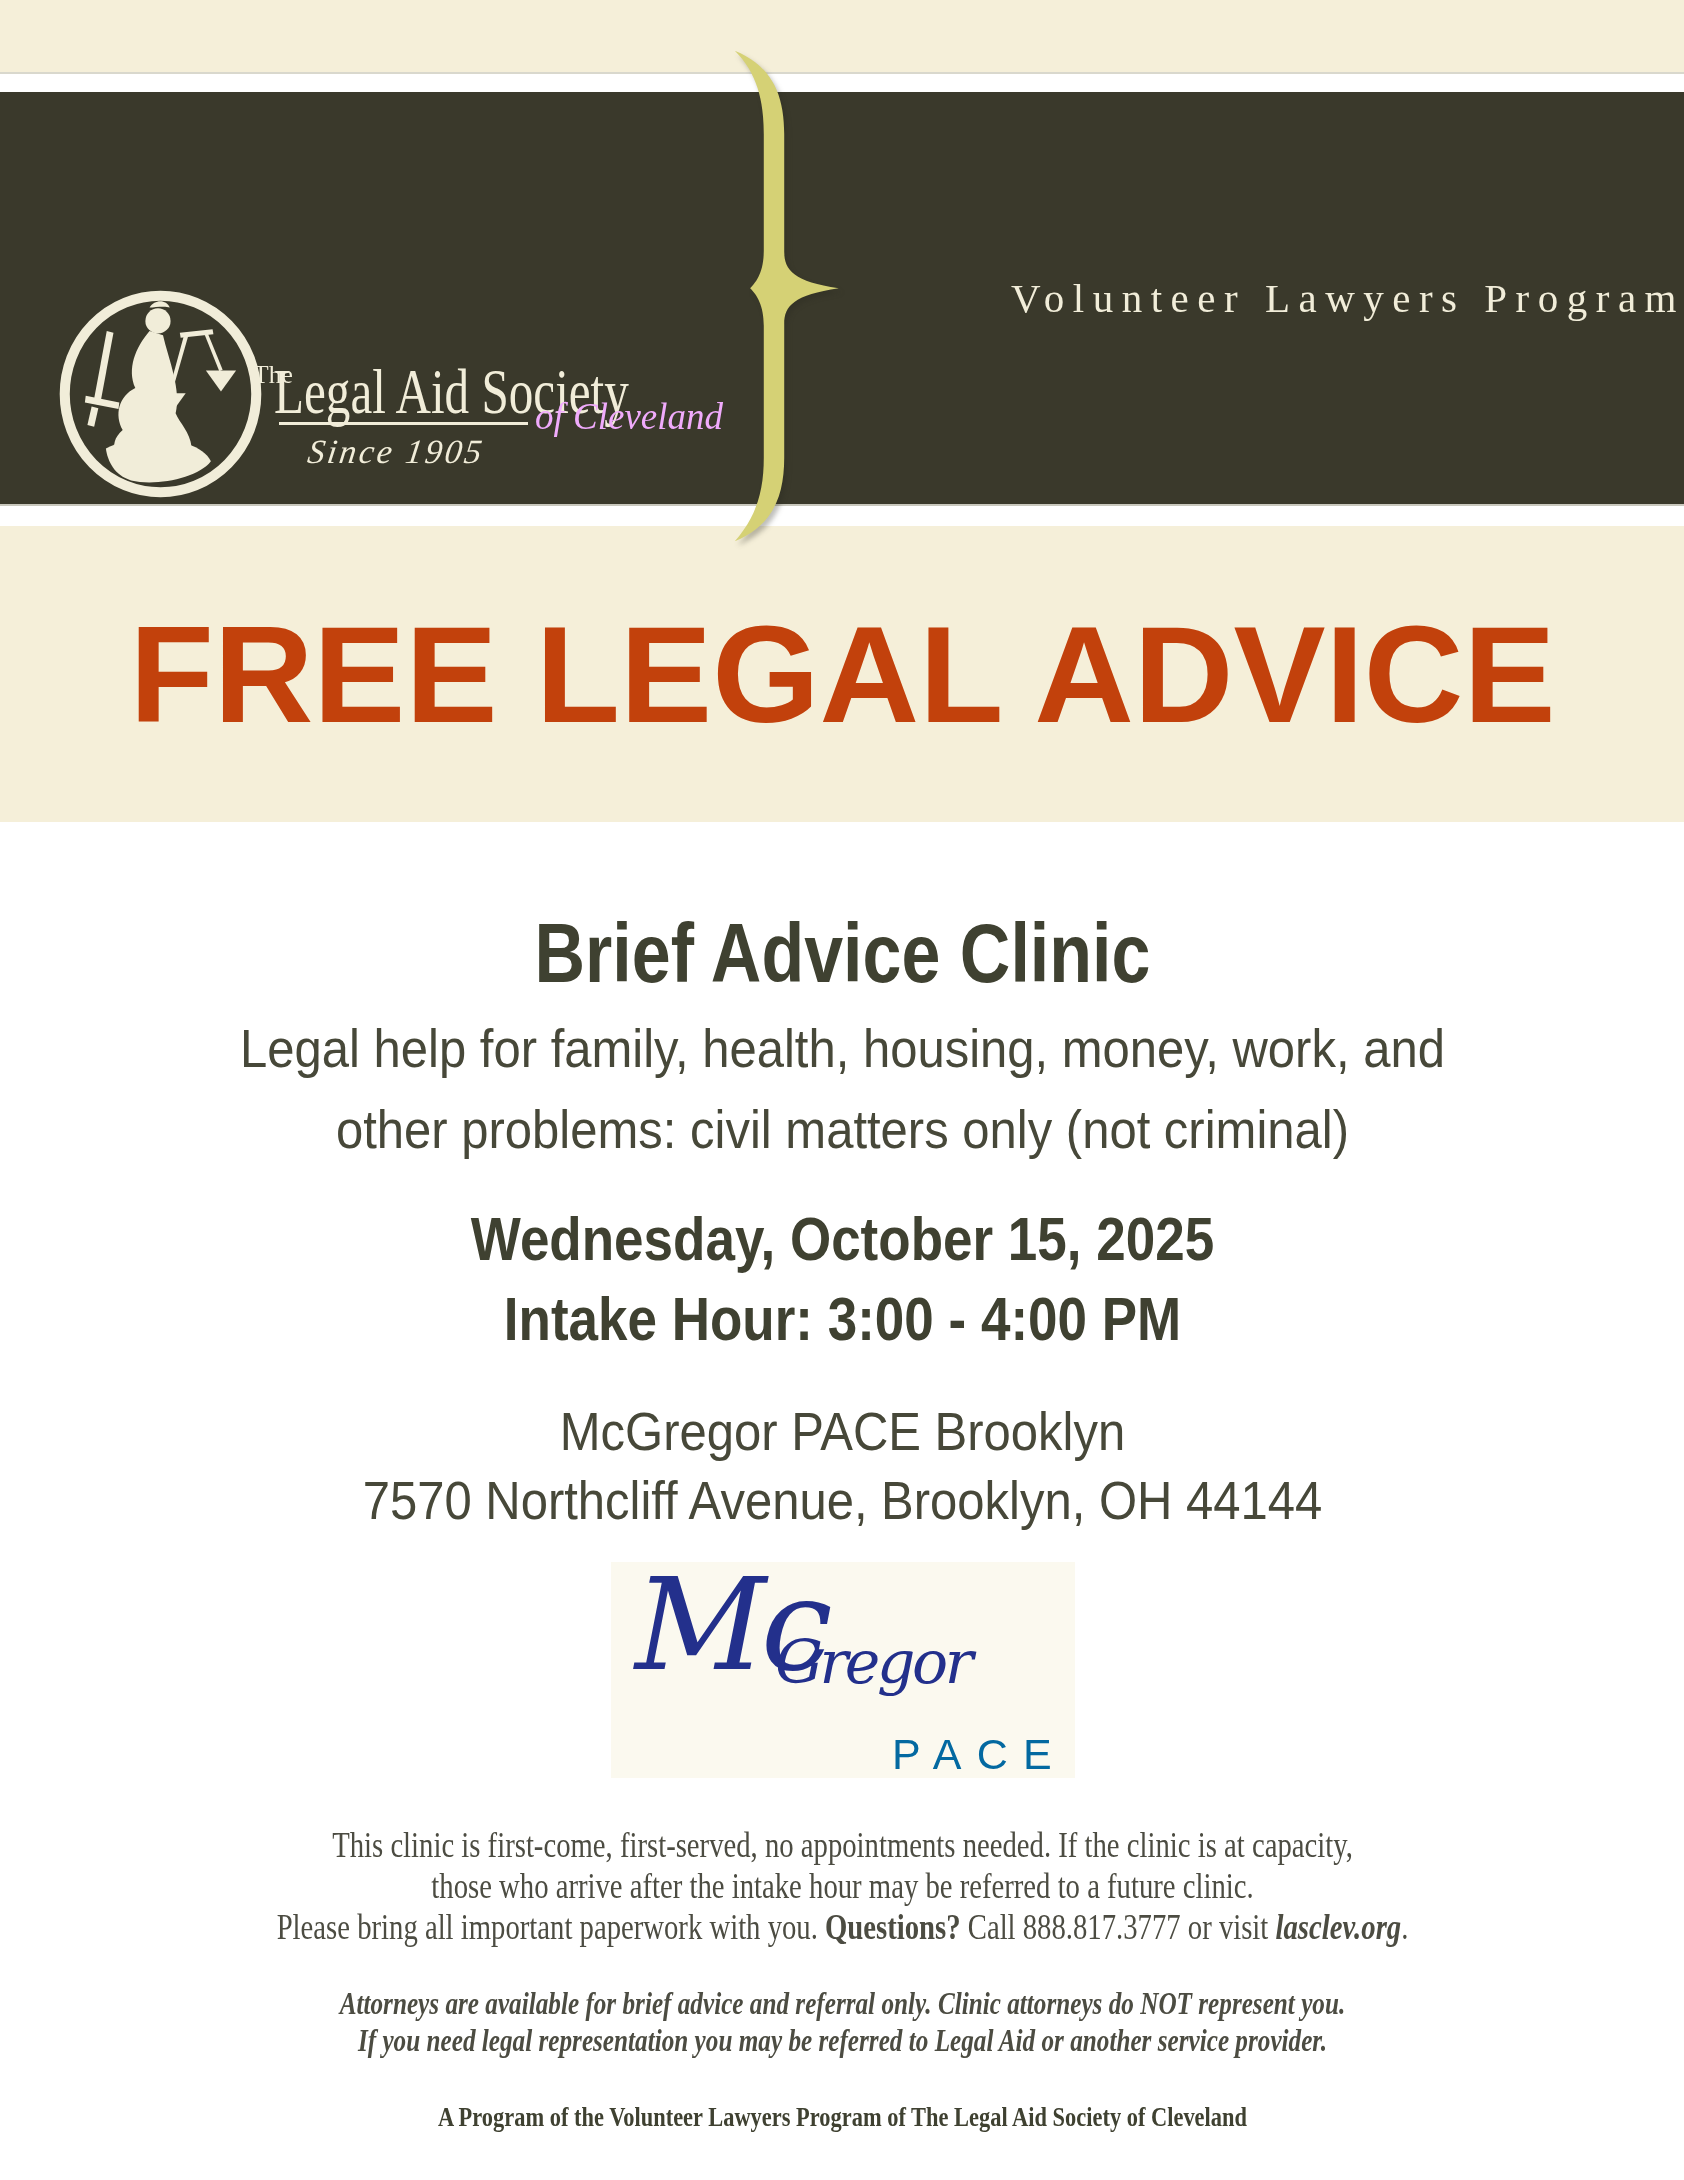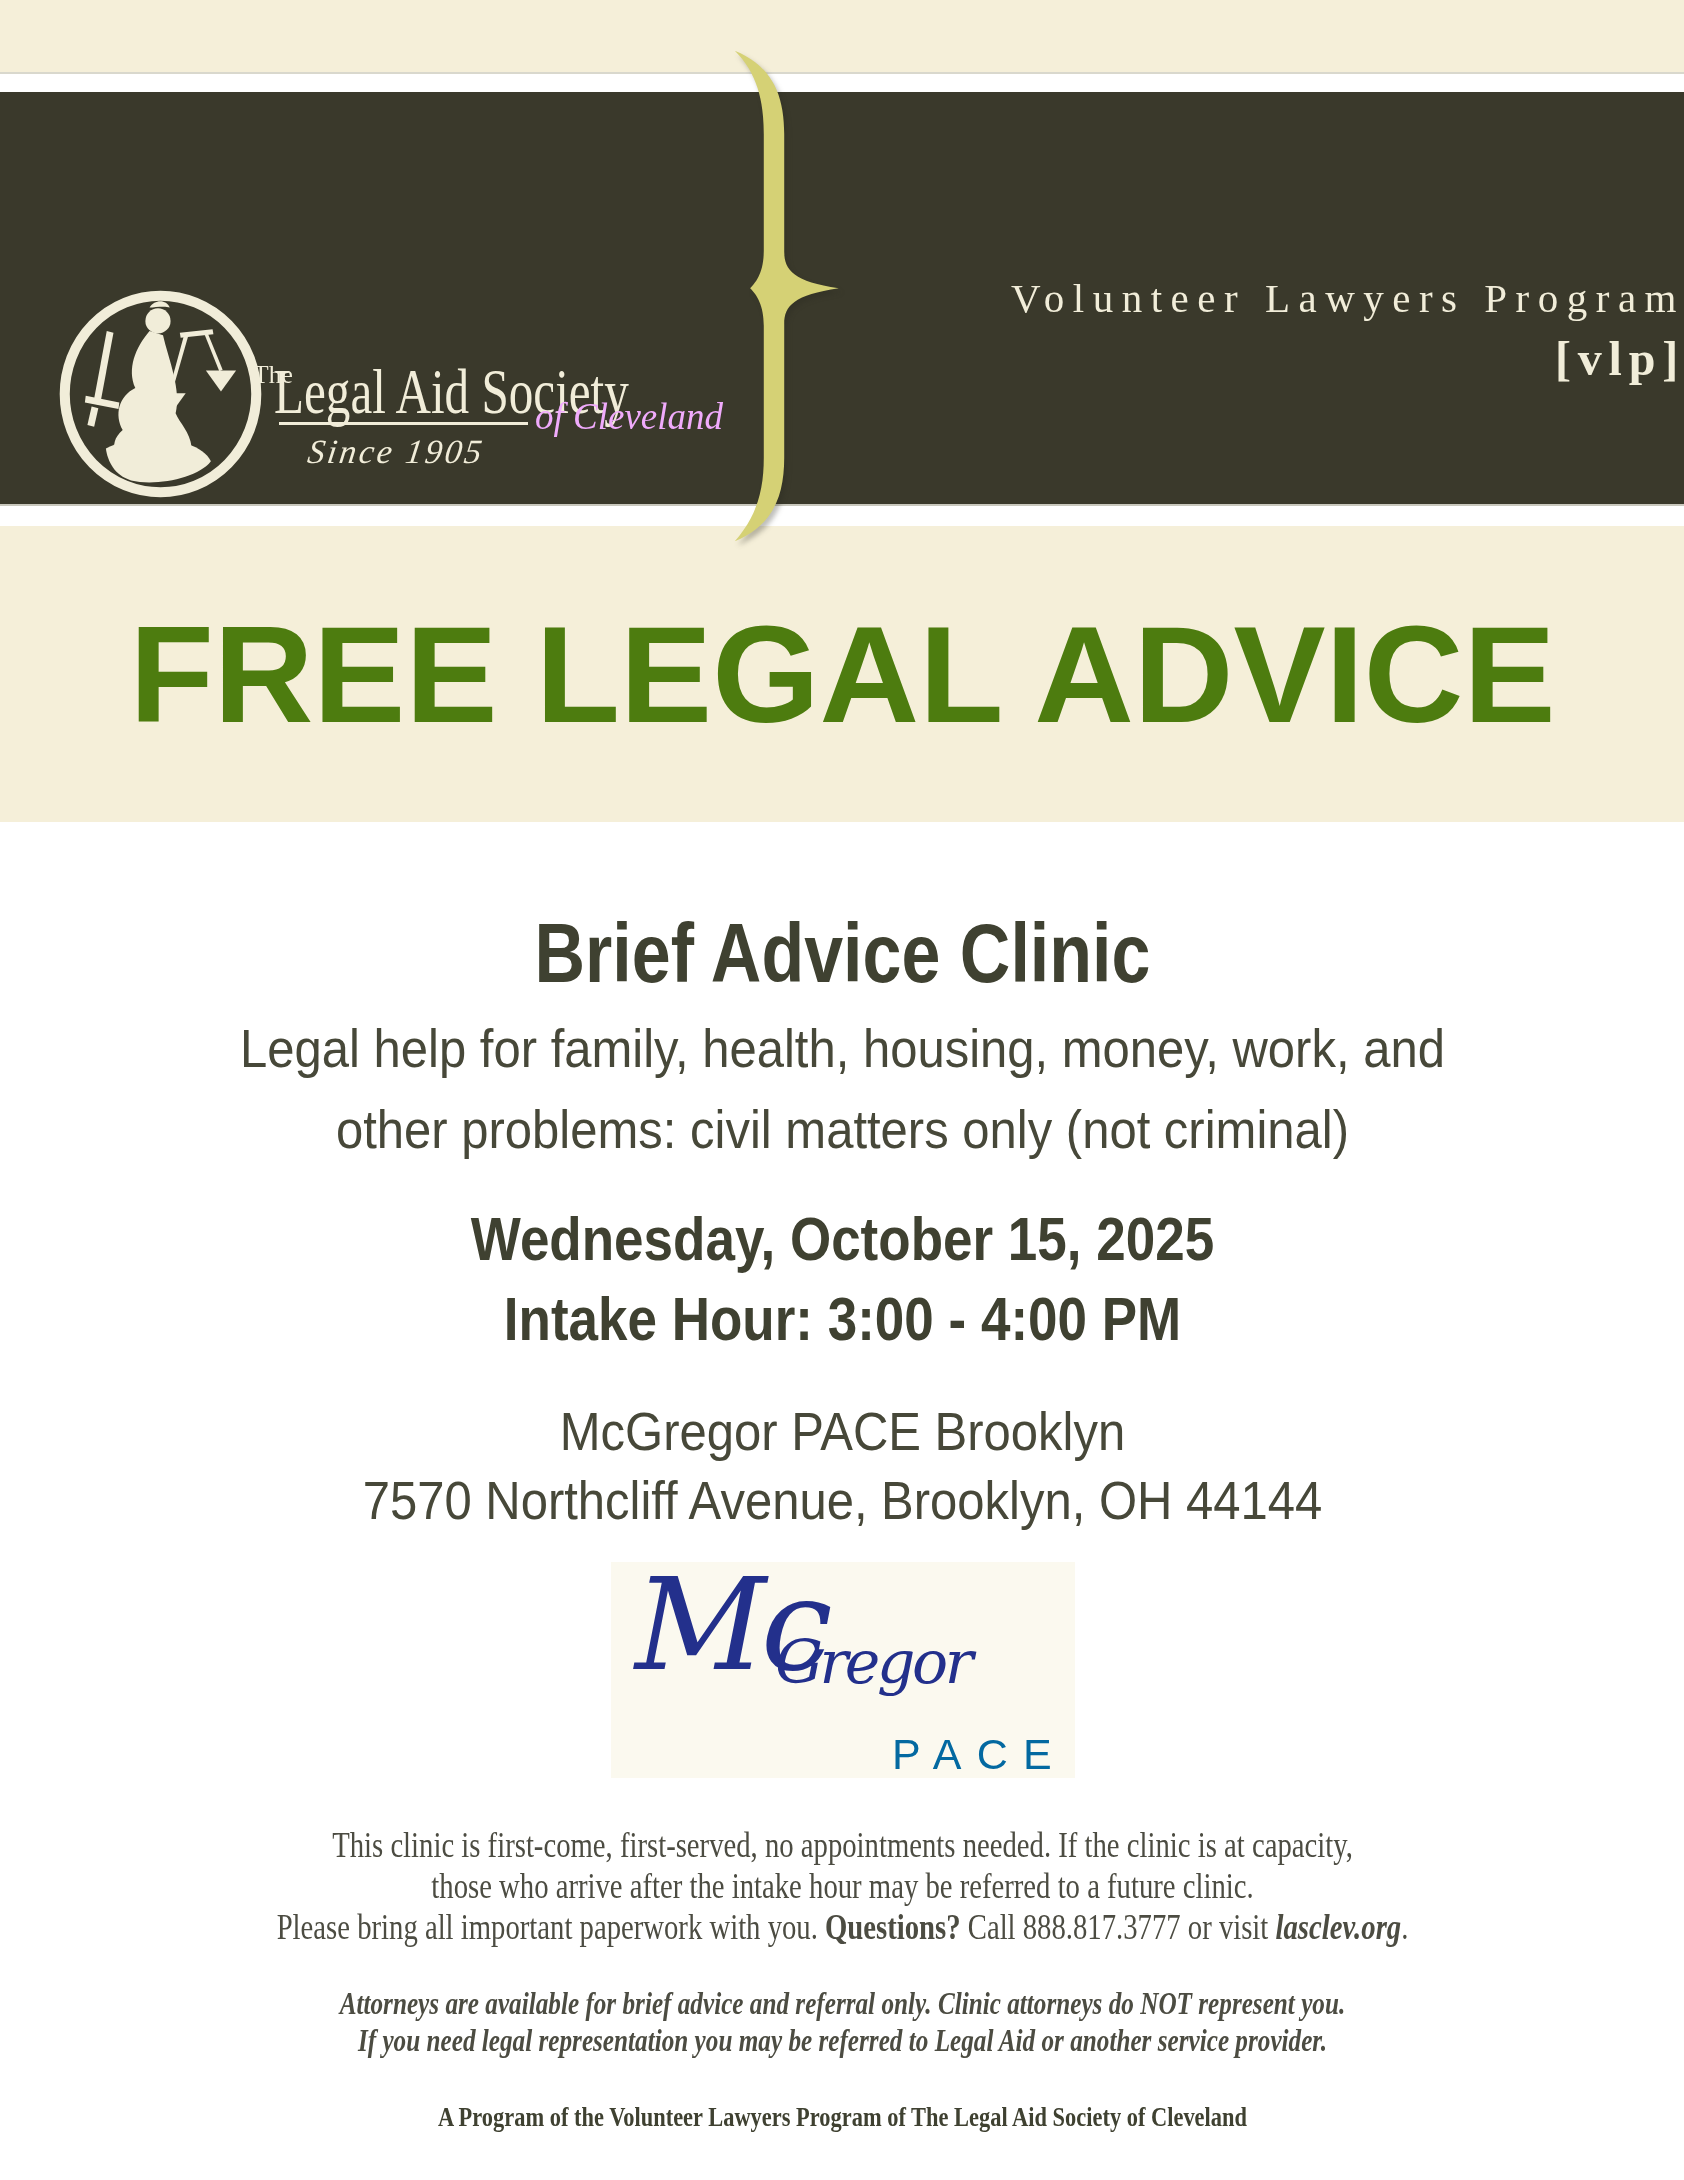--- a/index.html
+++ b/index.html
@@ -35,21 +35,21 @@
          filter:drop-shadow(3.4px 4.3px 2.6px rgba(40,40,30,0.30));}
 
   
   .vlp-block{position:absolute;left:854px;top:274px;width:831px;text-align:right;z-index:3;}
   .vlp-name{color:#f1edd9;font-family:"Liberation Serif","DejaVu Serif",serif;
             font-size:41px;letter-spacing:8.5px;line-height:49px;white-space:nowrap;}
   .vlp-abbr{color:#f1edd9;font-family:"Liberation Serif","DejaVu Serif",serif;
             font-size:48px;font-weight:bold;letter-spacing:6.8px;line-height:61px;margin-top:5.1px;}
 
   
-  .hero-title{color:#4d7c0f;font-weight:bold;font-size:138px;letter-spacing:0px;white-space:nowrap;}
+  .hero-title{color:#c2410c;font-weight:bold;font-size:138px;letter-spacing:0px;white-space:nowrap;}
 
   
   .center{position:absolute;left:0;width:100%;text-align:center;color:#474839;}
   .clinic-heading{top:906px;font-size:70px;font-weight:bold;color:#3f4131;
                   transform:scaleY(1.18);transform-origin:center top;}
   .clinic-desc{top:1009px;font-size:49px;line-height:73px;color:#474839;
                transform:scaleY(1.10);transform-origin:center top;}
   .clinic-when{top:1199px;font-size:53px;font-weight:bold;line-height:70px;color:#3f4131;
                transform:scaleY(1.15);transform-origin:center top;}
   .clinic-where{top:1397px;font-size:49px;line-height:63px;color:#474839;
@@ -110,21 +110,20 @@
 
     <div class="org-the">The</div>
     <div class="org-name">Legal Aid Society</div>
     <div class="org-rule"></div>
     <div class="org-of">of Cleveland</div>
     <div class="org-since">Since 1905</div>
   </div>
 
   <div class="vlp-block">
     <div class="vlp-name">Volunteer Lawyers Program</div>
-    <div class="vlp-abbr">[vlp]</div>
   </div>
 
   <div class="strip-white-bottom"></div>
 
   <svg class="brace" viewBox="0 0 135 580">
     <path fill="#d5d175" d="M8,2
       C52,20 66,54 66,100 L66,238
       C66,260 78,273 130,281
       C78,289 66,301 66,323 L66,480
       C66,526 52,560 8,578

